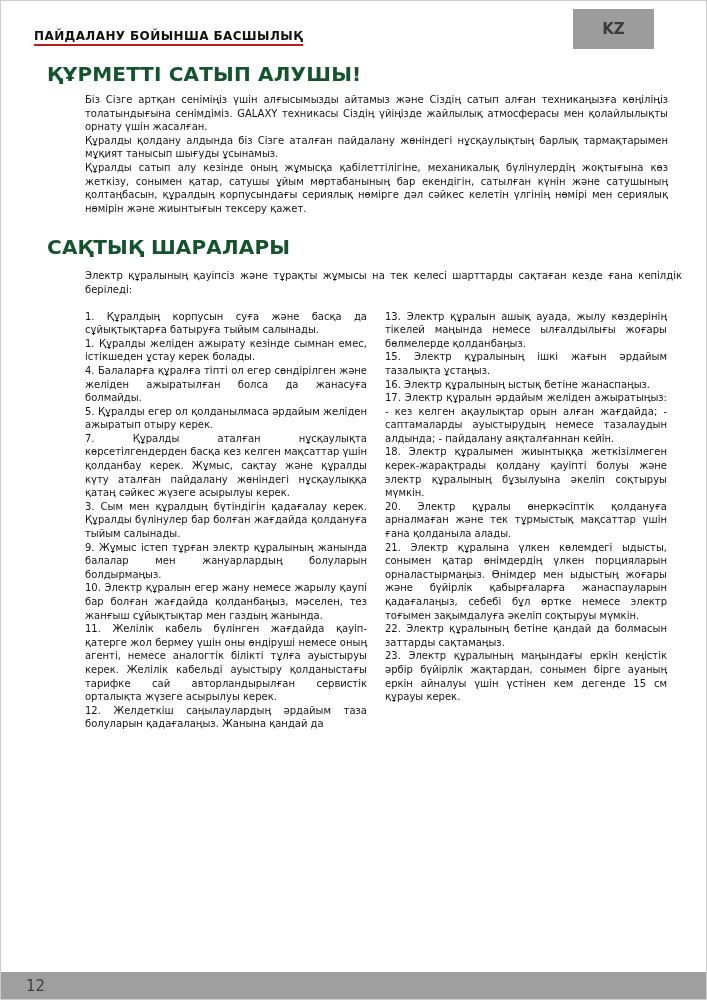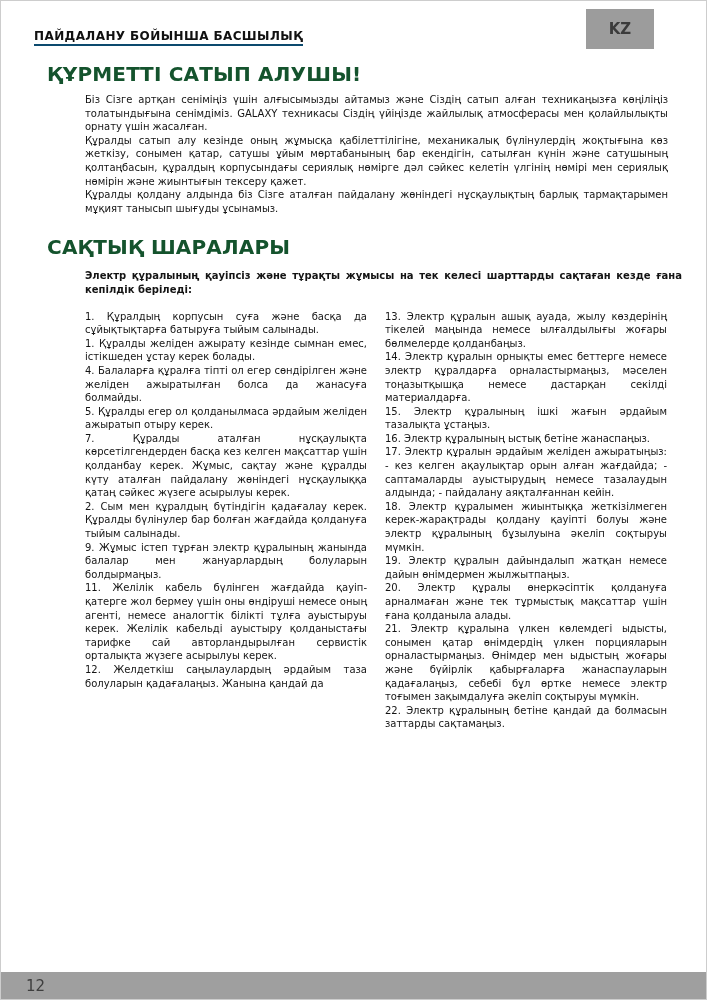--- a/index.html
+++ b/index.html
@@ -15,27 +15,27 @@
     color: #141414;
   }
   .header-row { padding-top: 24px; }
   .header-title {
     margin-left: 33px;
     display: inline-block;
     font-size: 12px;
     font-weight: bold;
     letter-spacing: 0.4px;
     color: #111;
-    border-bottom: 2px solid #0c4a6e;
+    border-bottom: 2px solid #b91c1c;
     padding-bottom: 1px;
   }
   .lang-badge {
     position: absolute;
     top: 8px; right: 52px;
-    width: 68px; height: 40px;
+    width: 81px; height: 40px;
     display: flex; align-items: center; justify-content: center;
     font-size: 15px; font-weight: bold;
     color: #3b3b3b;
     background: #9c9c9c;
   }
   .section-title {
     font-size: 20px;
     font-weight: bold;
     color: #14532d;
     margin-left: 46px;
@@ -44,21 +44,21 @@
   .greeting-title { margin-top: 16px; }
   .safety-title { margin-top: 20px; }
   .intro-block { margin: 7px 38px 0 84px; }
   .para, .safety-intro, .item {
     font-size: 10px;
     line-height: 1.36;
     text-align: justify;
     color: #141414;
   }
   .safety-intro {
-    font-weight: bold;
+    font-weight: normal;
     margin: 10px 24px 0 84px;
   }
   .columns {
     display: flex;
     gap: 18px;
     margin: 13px 39px 0 84px;
   }
   .col { flex: 1; min-width: 0; }
   .footer-bar {
     position: absolute;
@@ -80,51 +80,51 @@
   <div class="header-row">
     <span class="header-title">ПАЙДАЛАНУ БОЙЫНША БАСШЫЛЫҚ</span>
   </div>
 
   <div class="lang-badge" style="background: rgb(156, 156, 156);">KZ</div>
 
   <h1 class="section-title greeting-title">ҚҰРМЕТТІ САТЫП АЛУШЫ!</h1>
 
   <div class="intro-block">
       <p class="para">Біз Сізге артқан сеніміңіз үшін алғысымызды айтамыз және Сіздің сатып алған техникаңызға көңіліңіз толатындығына сенімдіміз. GALAXY техникасы Сіздің үйіңізде жайлылық атмосферасы мен қолайлылықты орнату үшін жасалған.</p>
+      <p class="para">Құралды қолдану алдында біз Сізге аталған пайдалану жөніндегі нұсқаулықтың барлық тармақтарымен мұқият танысып шығуды ұсынамыз.</p>
       <p class="para">Құралды сатып алу кезінде оның жұмысқа қабілеттілігіне, механикалық бүлінулердің жоқтығына көз жеткізу, сонымен қатар, сатушы ұйым мөртабанының бар екендігін, сатылған күнін және сатушының қолтаңбасын, құралдың корпусындағы сериялық нөмірге дәл сәйкес келетін үлгінің нөмірі мен сериялық нөмірін және жиынтығын тексеру қажет.</p>
-      <p class="para">Құралды қолдану алдында біз Сізге аталған пайдалану жөніндегі нұсқаулықтың барлық тармақтарымен мұқият танысып шығуды ұсынамыз.</p>
     </div>
 
   <h1 class="section-title safety-title">САҚТЫҚ ШАРАЛАРЫ</h1>
 
   <p class="safety-intro">Электр құралының қауіпсіз және тұрақты жұмысы на тек келесі шарттарды сақтаған кезде ғана кепілдік беріледі:</p>
 
   <div class="columns">
     <div class="col">
         <p class="item">1. Құралдың корпусын суға және басқа да сұйықтықтарға батыруға тыйым салынады.</p>
         <p class="item">1. Құралды желіден ажырату кезінде сымнан емес, істікшеден ұстау керек болады.</p>
         <p class="item">4. Балаларға құралға тіпті ол егер сөндірілген және желіден ажыратылған болса да жанасуға болмайды.</p>
         <p class="item">5. Құралды егер ол қолданылмаса әрдайым желіден ажыратып отыру керек.</p>
         <p class="item">7. Құралды аталған нұсқаулықта көрсетілгендерден басқа кез келген мақсаттар үшін қолданбау керек. Жұмыс, сақтау және құралды күту аталған пайдалану жөніндегі нұсқаулыққа қатаң сәйкес жүзеге асырылуы керек.</p>
-        <p class="item">2. Сым мен құралдың бүтіндігін қадағалау керек. Құралды бүлінулер бар болған жағдайда қолдануға тыйым салынады.</p>
+        <p class="item">3. Сым мен құралдың бүтіндігін қадағалау керек. Құралды бүлінулер бар болған жағдайда қолдануға тыйым салынады.</p>
         <p class="item">9. Жұмыс істеп тұрған электр құралының жанында балалар мен жануарлардың болуларын болдырмаңыз.</p>
+        <p class="item">10. Электр құралын егер жану немесе жарылу қаупі бар болған жағдайда қолданбаңыз, мәселен, тез жанғыш сұйықтықтар мен газдың жанында.</p>
         <p class="item">11. Желілік кабель бүлінген жағдайда қауіп-қатерге жол бермеу үшін оны өндіруші немесе оның агенті, немесе аналогтік білікті тұлға ауыстыруы керек. Желілік кабельді ауыстыру қолданыстағы тарифке сай авторландырылған сервистік орталықта жүзеге асырылуы керек.</p>
         <p class="item">12. Желдеткіш саңылаулардың әрдайым таза болуларын қадағалаңыз. Жанына қандай да</p>
       </div>
     <div class="col">
         <p class="item">13. Электр құралын ашық ауада, жылу көздерінің тікелей маңында немесе ылғалдылығы жоғары бөлмелерде қолданбаңыз.</p>
-        <p class="item">14. Электр құралын орнықты емес беттерге немесе электр құралдарға орналастырмаңыз, мәселен тоңазытқышқа немесе дастарқан секілді материалдарға.</p>
         <p class="item">15. Электр құралының ішкі жағын әрдайым тазалықта ұстаңыз.</p>
         <p class="item">16. Электр құралының ыстық бетіне жанаспаңыз.</p>
         <p class="item">17. Электр құралын әрдайым желіден ажыратыңыз: - кез келген ақаулықтар орын алған жағдайда; - саптамаларды ауыстырудың немесе тазалаудын алдында; - пайдалану аяқталғаннан кейін.</p>
         <p class="item">18. Электр құралымен жиынтыққа жеткізілмеген керек-жарақтрады қолдану қауіпті болуы және электр құралының бұзылуына әкеліп соқтыруы мүмкін.</p>
-        <p class="item">19. Электр құралын дайындалып жатқан немесе дайын өнімдермен жылжытпаңыз.</p>
         <p class="item">20. Электр құралы өнеркәсіптік қолдануға арналмаған және тек тұрмыстық мақсаттар үшін ғана қолданыла алады.</p>
         <p class="item">21. Электр құралына үлкен көлемдегі ыдысты, сонымен қатар өнімдердің үлкен порцияларын орналастырмаңыз. Өнімдер мен ыдыстың жоғары және бүйірлік қабырғаларға жанаспауларын қадағалаңыз, себебі бұл өртке немесе электр тоғымен зақымдалуға әкеліп соқтыруы мүмкін.</p>
         <p class="item">22. Электр құралының бетіне қандай да болмасын заттарды сақтамаңыз.</p>
+        <p class="item">23. Электр құралының маңындағы еркін кеңістік әрбір бүйірлік жақтардан, сонымен бірге ауаның еркін айналуы үшін үстінен кем дегенде 15 см құрауы керек.</p>
       </div>
   </div>
 
   <div class="footer-bar" style="background: rgb(159, 159, 159); margin-top: 8px;">
     <span class="page-number">12</span>
   </div>
 
 </div>
 
 </body></html>

